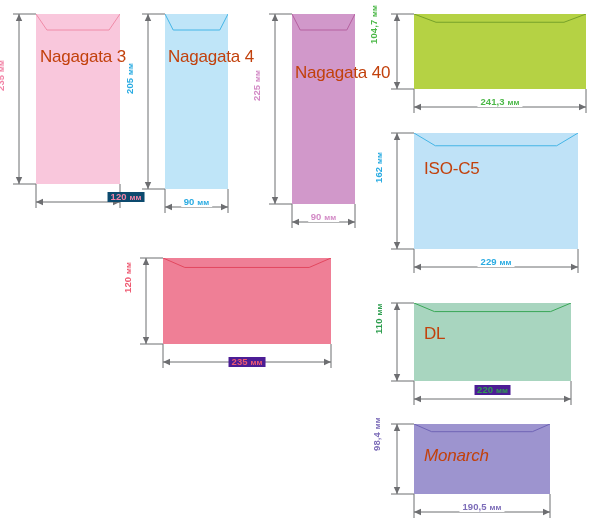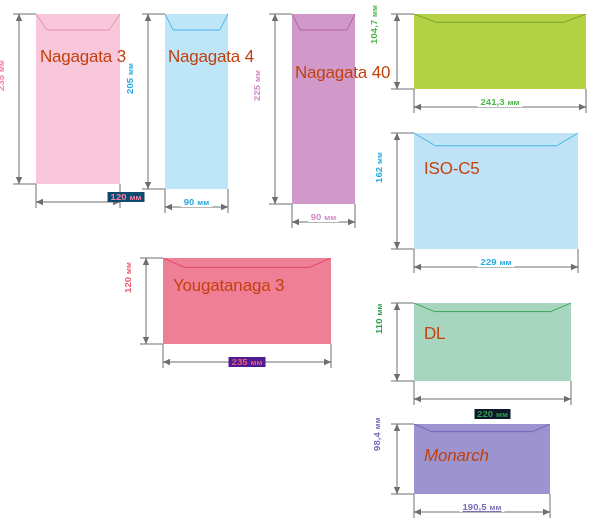--- a/index.html
+++ b/index.html
@@ -175,21 +175,21 @@
     <div class="env-label" style="left: 424px; top: 325px;">DL</div>
     <div class="dim" style="left: 0px; top: 0px; width: 602px; height: 528px; pointer-events: none;">
       <svg width="602" height="528" viewBox="0 0 602 528">
         <line x1="414" y1="381" x2="414" y2="405" stroke="#6d6e71" stroke-width="1"></line>
         <line x1="571" y1="381" x2="571" y2="405" stroke="#6d6e71" stroke-width="1"></line>
         <line x1="414" y1="399" x2="571" y2="399" stroke="#6d6e71" stroke-width="1"></line>
         <polygon points="414,399 421,395.8 421,402.2" fill="#6d6e71"></polygon>
         <polygon points="571,399 564,395.8 564,402.2" fill="#6d6e71"></polygon>
       </svg>
     </div>
-    <div class="dim-text" style="color: rgb(46, 158, 79); left: 492.5px; top: 414px; transform: translate(-50%, -50%); background: #0f172a; padding: 0px 3px; text-align: right;"><span>220</span> <span class="u">мм</span></div>
+    <div class="dim-text" style="color: rgb(46, 158, 79); left: 492.5px; top: 390px; transform: translate(-50%, -50%); background: #4c1d95; padding: 0px 3px; text-align: right;"><span>220</span> <span class="u">мм</span></div>
     <div class="dim" style="left: 0px; top: 0px; width: 602px; height: 528px;">
       <svg width="602" height="528" viewBox="0 0 602 528">
         <line x1="391" y1="303" x2="414" y2="303" stroke="#6d6e71" stroke-width="1"></line>
         <line x1="391" y1="381" x2="414" y2="381" stroke="#6d6e71" stroke-width="1"></line>
         <line x1="397" y1="303" x2="397" y2="381" stroke="#6d6e71" stroke-width="1"></line>
         <polygon points="397,303 393.8,310 400.2,310" fill="#6d6e71"></polygon>
         <polygon points="397,381 393.8,374 400.2,374" fill="#6d6e71"></polygon>
       </svg>
     </div>
     <div class="dim-text dim-v" style="color: rgb(46, 158, 79); left: 392px; top: 342px; transform: translate(-50%, -50%) rotate(-90deg); background: rgb(255, 255, 255); padding: 0px 3px;"><span>110</span> <span class="u">мм</span></div>
@@ -202,38 +202,37 @@
     <div class="env-label" style="left: 424px; top: 447px; font-style: italic;">Monarch</div>
     <div class="dim" style="left: 0px; top: 0px; width: 602px; height: 528px; pointer-events: none;">
       <svg width="602" height="528" viewBox="0 0 602 528">
         <line x1="414" y1="494" x2="414" y2="518" stroke="#6d6e71" stroke-width="1"></line>
         <line x1="550" y1="494" x2="550" y2="518" stroke="#6d6e71" stroke-width="1"></line>
         <line x1="414" y1="512" x2="550" y2="512" stroke="#6d6e71" stroke-width="1"></line>
         <polygon points="414,512 421,508.8 421,515.2" fill="#6d6e71"></polygon>
         <polygon points="550,512 543,508.8 543,515.2" fill="#6d6e71"></polygon>
       </svg>
     </div>
-    <div class="dim-text" style="color: rgb(124, 108, 184); left: 482px; top: 507px; transform: translate(-50%, -50%); background: rgb(255, 255, 255); padding: 0px 3px; text-decoration: underline;"><span>190,5</span> <span class="u">мм</span></div>
+    <div class="dim-text" style="color: rgb(124, 108, 184); left: 482px; top: 507px; transform: translate(-50%, -50%); background: rgb(255, 255, 255); padding: 0px 3px;"><span>190,5</span> <span class="u">мм</span></div>
     <div class="dim" style="left: 0px; top: 0px; width: 602px; height: 528px;">
       <svg width="602" height="528" viewBox="0 0 602 528">
         <line x1="391" y1="424" x2="414" y2="424" stroke="#6d6e71" stroke-width="1"></line>
         <line x1="391" y1="494" x2="414" y2="494" stroke="#6d6e71" stroke-width="1"></line>
         <line x1="397" y1="424" x2="397" y2="494" stroke="#6d6e71" stroke-width="1"></line>
         <polygon points="397,424 393.8,431 400.2,431" fill="#6d6e71"></polygon>
         <polygon points="397,494 393.8,487 400.2,487" fill="#6d6e71"></polygon>
       </svg>
     </div>
     <div class="dim-text dim-v" style="color: rgb(124, 108, 184); left: 392px; top: 459px; transform: translate(-50%, -50%) rotate(-90deg); background: rgb(255, 255, 255); padding: 0px 3px;"><span>98,4</span> <span class="u">мм</span></div>
     <div class="env" style="left: 163px; top: 258px; width: 168px; height: 86px;">
       <svg width="168" height="86" viewBox="0 0 168 86" class="env-body">
         <rect x="0" y="0" width="168" height="86" fill="#ef7f96"></rect>
         <path d="M 0 0 L 21.84 9.46 L 146.16 9.46 L 168 0" fill="none" stroke="#e2485f" stroke-width="1"></path>
       </svg>
     </div>
-    <div class="env-label" style="left: 173px; top: 277px;">Yougatanaga 3</div>
     <div class="dim" style="left: 0px; top: 0px; width: 602px; height: 528px; pointer-events: none;">
       <svg width="602" height="528" viewBox="0 0 602 528">
         <line x1="163" y1="344" x2="163" y2="368" stroke="#6d6e71" stroke-width="1"></line>
         <line x1="331" y1="344" x2="331" y2="368" stroke="#6d6e71" stroke-width="1"></line>
         <line x1="163" y1="362" x2="331" y2="362" stroke="#6d6e71" stroke-width="1"></line>
         <polygon points="163,362 170,358.8 170,365.2" fill="#6d6e71"></polygon>
         <polygon points="331,362 324,358.8 324,365.2" fill="#6d6e71"></polygon>
       </svg>
     </div>
     <div class="dim-text" style="color: rgb(238, 90, 114); left: 247px; top: 362px; transform: translate(-50%, -50%); background: #4c1d95; padding: 0px 3px; text-align: right;"><span>235</span> <span class="u">мм</span></div>

